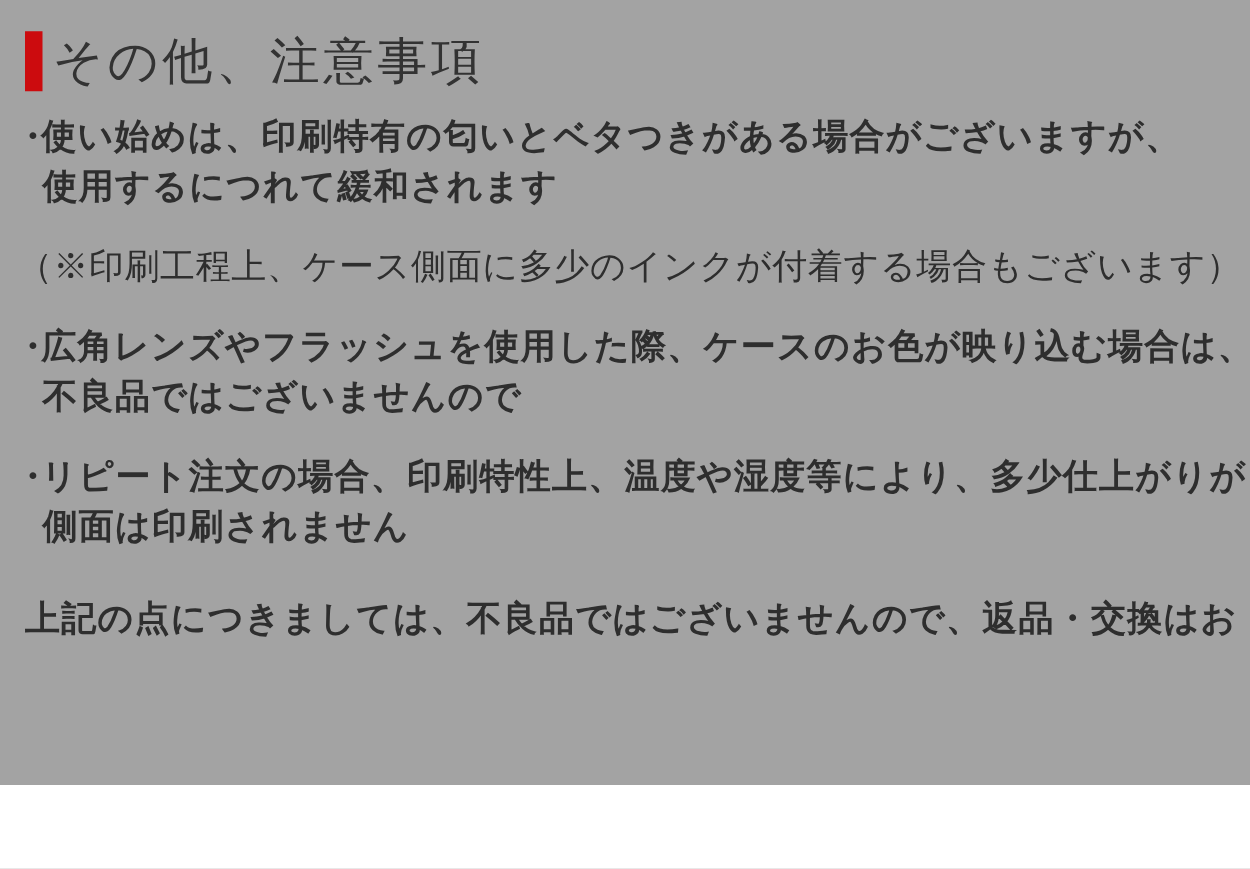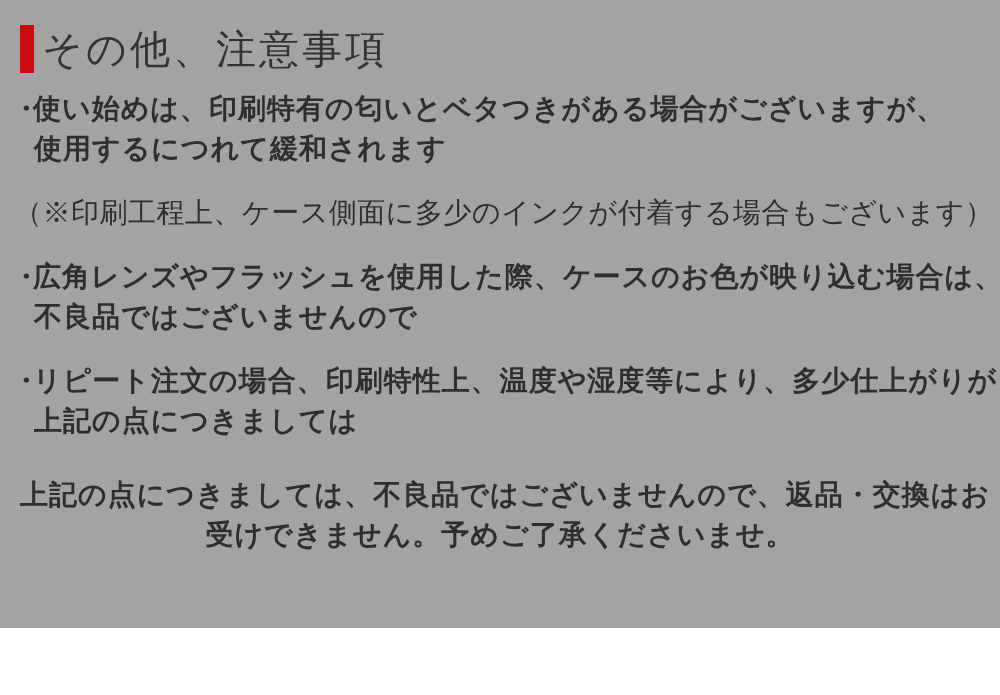--- a/index.html
+++ b/index.html
@@ -93,21 +93,20 @@
   </div>
 
 
   <div class="note">
     <div class="note-line"><span class="bullet">・</span><span>広角レンズやフラッシュを使用した際、ケースのお色が映り込む場合は、</span></div>
     <div class="note-line cont-line">不良品ではございませんので</div>
   </div>
 
   <div class="note">
     <div class="note-line"><span class="bullet">・</span><span>リピート注文の場合、印刷特性上、温度や湿度等により、多少仕上がりが</span></div>
-    <div class="note-line cont-line">上記の点につきましては</div>
+    <div class="note-line cont-line">側面は印刷されません</div>
   </div>
 
   <div class="footer-note">
     <div class="note-line">上記の点につきましては、不良品ではございませんので、返品・交換はお</div>
-    <div class="note-line">受けできません。予めご了承くださいませ。</div>
   </div>
 
 </div>
 
 </body></html>

